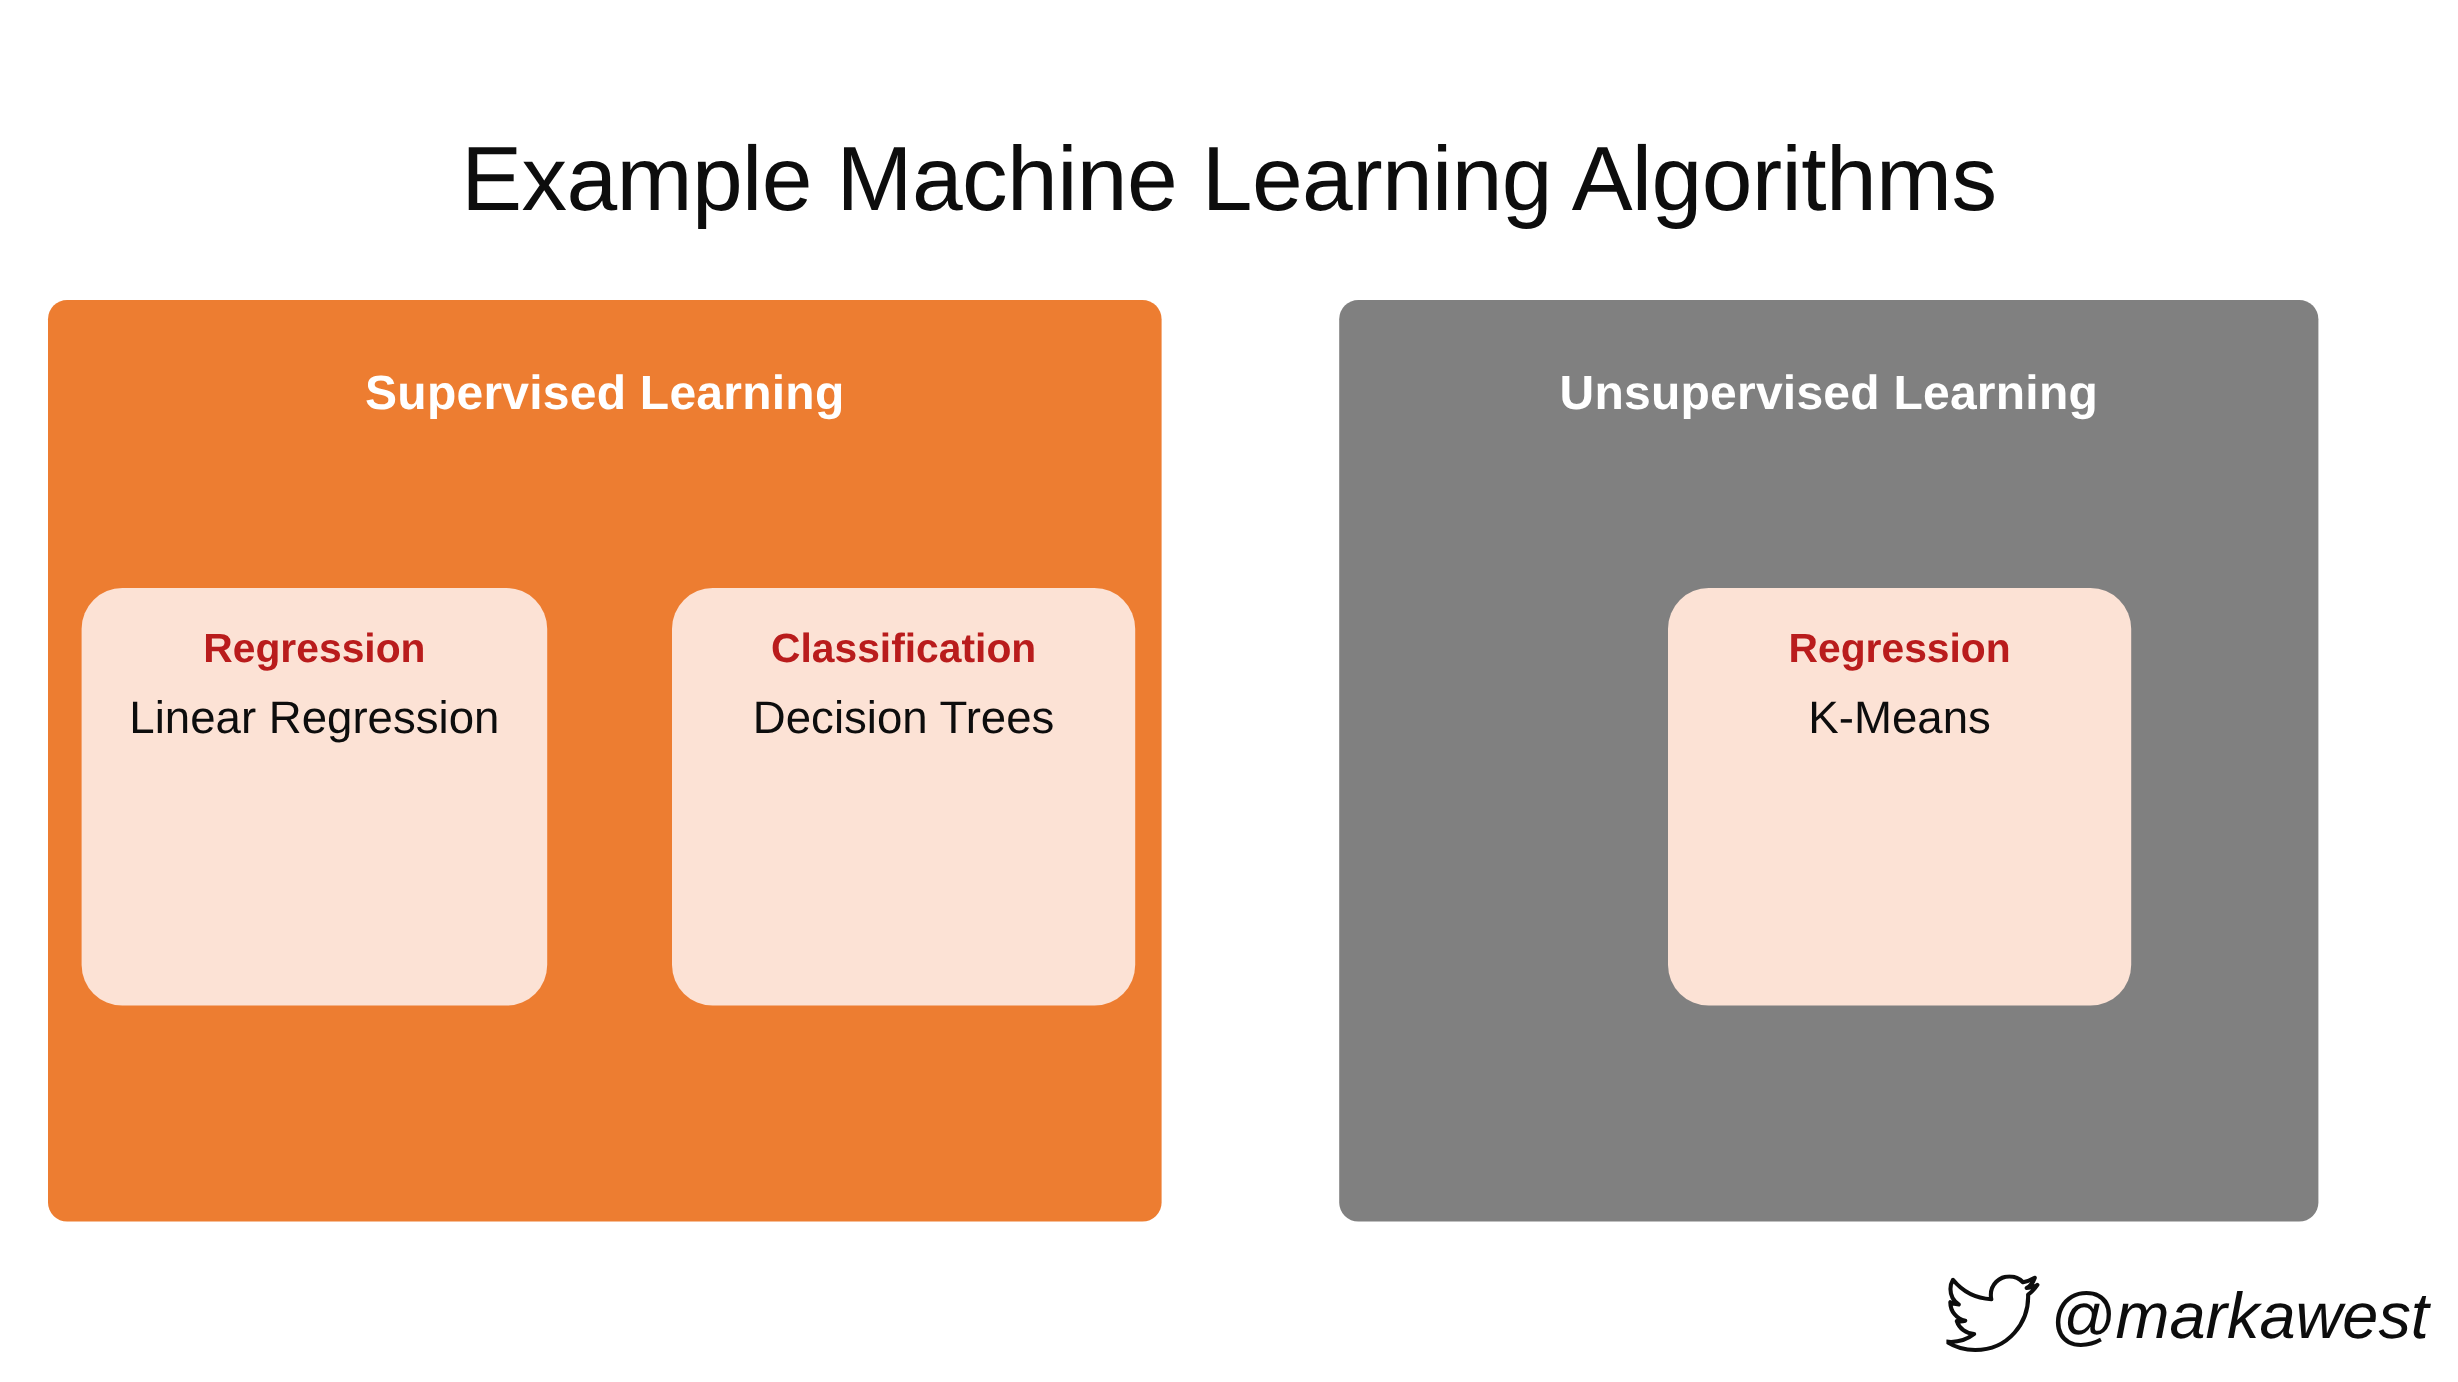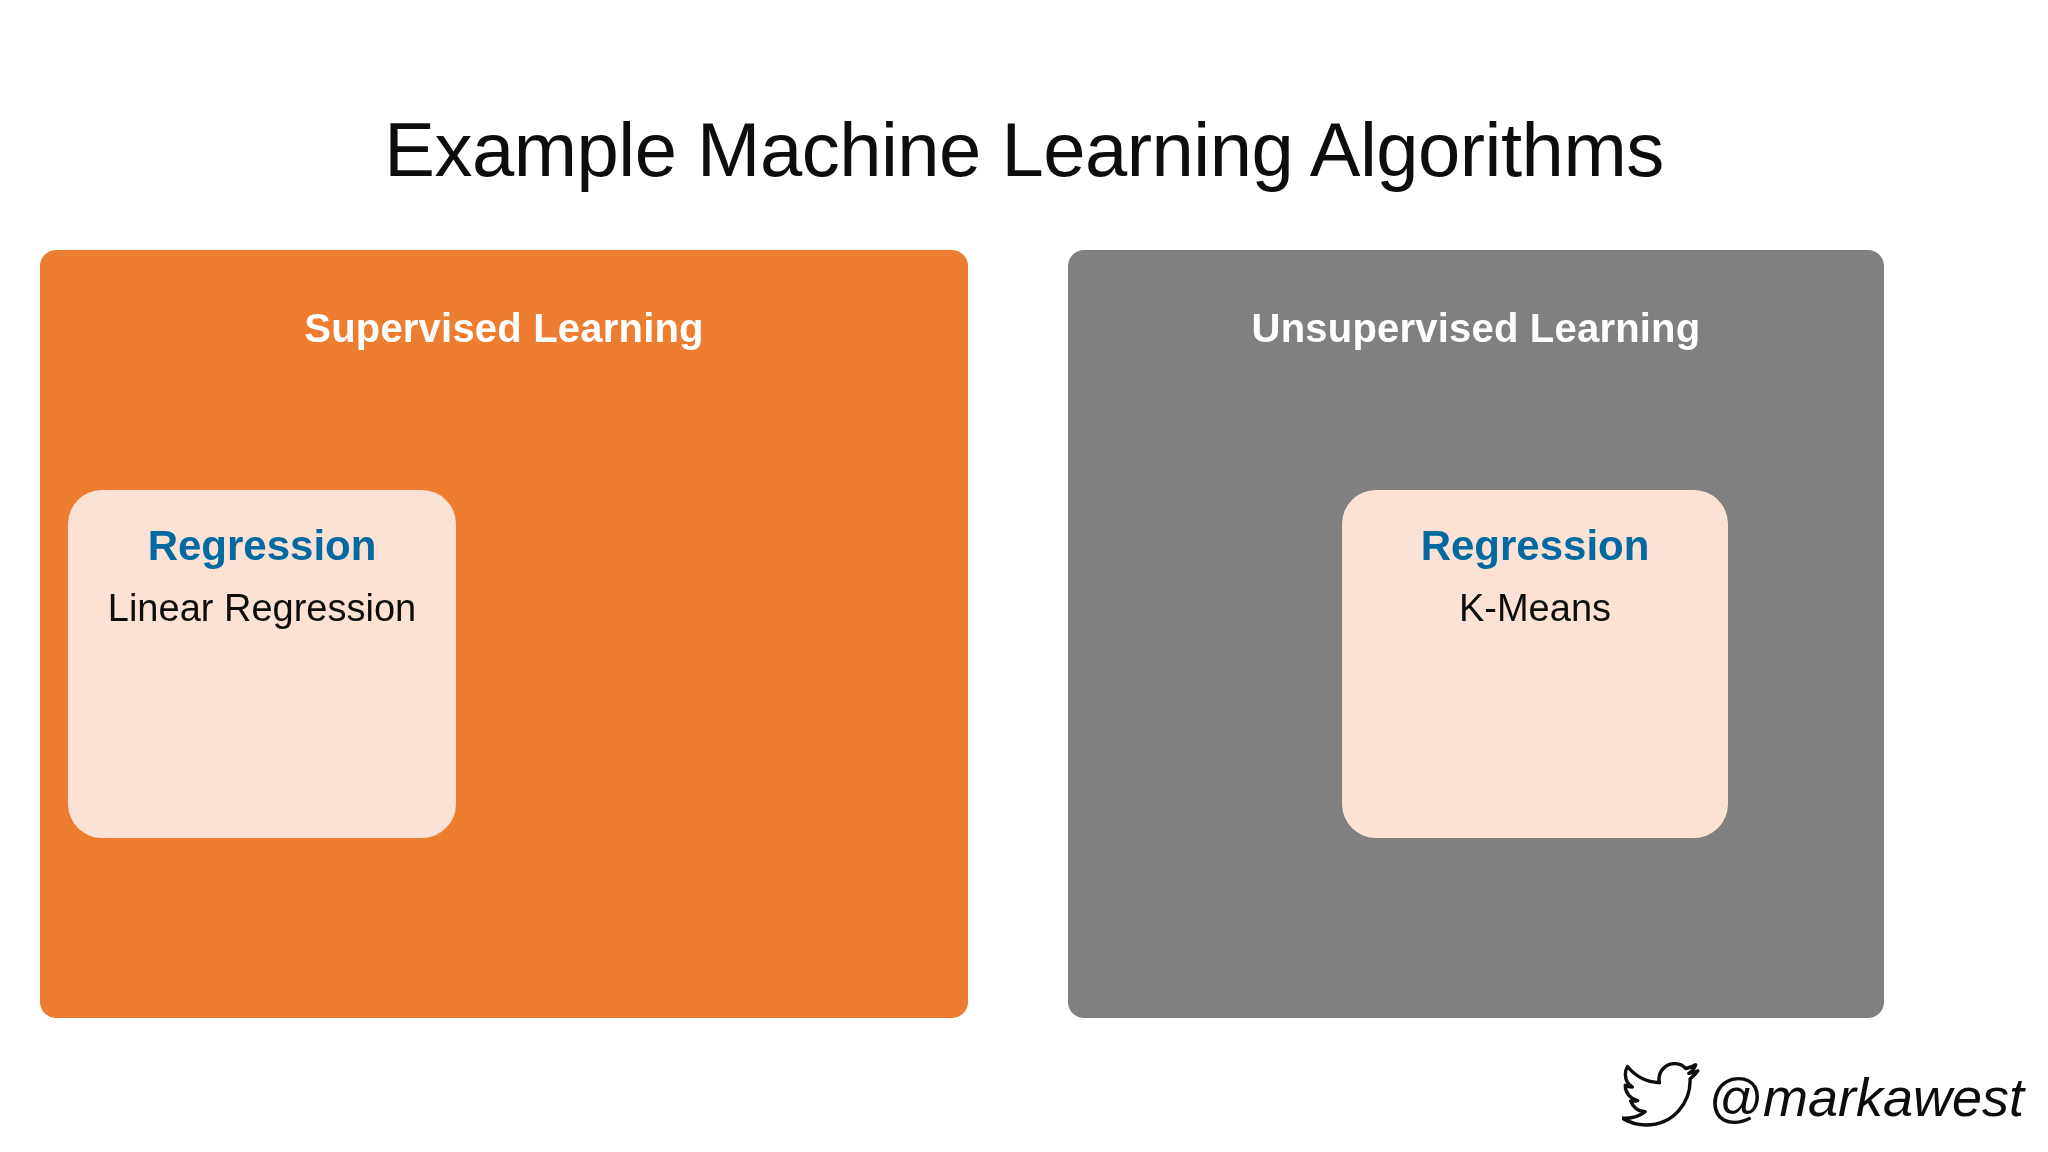--- a/index.html
+++ b/index.html
@@ -42,21 +42,21 @@
     height: 768px;
     border-radius: 16px;
     box-sizing: border-box;
   }
   #panel-supervised {
     left: 40px;
     width: 928px;
     background: #ED7D31;
   }
   #panel-unsupervised {
-    left: 1068px;
+    left: 1116px;
     width: 816px;
     background: #808080;
   }
   .panel-header {
     position: absolute;
     left: 0;
     top: 56px;
     width: 100%;
     text-align: center;
     font-size: 40px;
@@ -75,23 +75,23 @@
     border-radius: 34px;
     box-sizing: border-box;
     text-align: center;
   }
   #card-regression     { left: 28px;  width: 388px; }
   #card-classification { left: 520px; width: 386px; }
   #card-clustering     { left: 274px; width: 386px; }
 
   .card-title {
     margin-top: 32px;
-    font-size: 42px;
+    font-size: 34px;
     font-weight: bold;
-    color: #0369a1;
+    color: #b91c1c;
     line-height: 1.12;
   }
   .card-body {
     margin-top: 16px;
     font-size: 38px;
     font-weight: 400;
     color: #0d0d0d;
     line-height: 1.25;
     padding: 0 26px;
   }
@@ -128,20 +128,24 @@
 
   <div class="panel" id="panel-supervised">
 
     <div class="panel-header">Supervised Learning</div>
 
     <div class="card" id="card-regression">
       <div class="card-title">Regression</div>
       <div class="card-body">Linear Regression</div>
     </div>
 
+    <div class="card" id="card-classification">
+      <div class="card-title">Classification</div>
+      <div class="card-body">Decision Trees</div>
+    </div>
   </div>
 
   <div class="panel" id="panel-unsupervised">
 
     <div class="panel-header">Unsupervised Learning</div>
 
     <div class="card" id="card-clustering">
       <div class="card-title">Regression</div>
       <div class="card-body">K-Means</div>
     </div>

